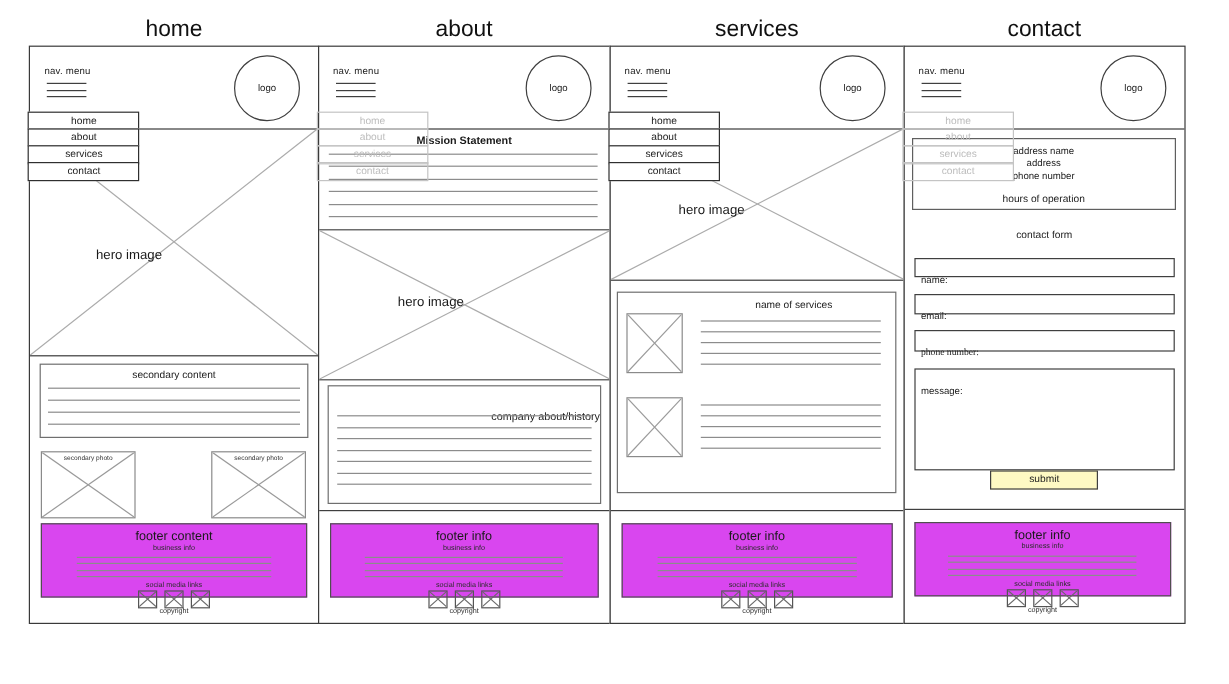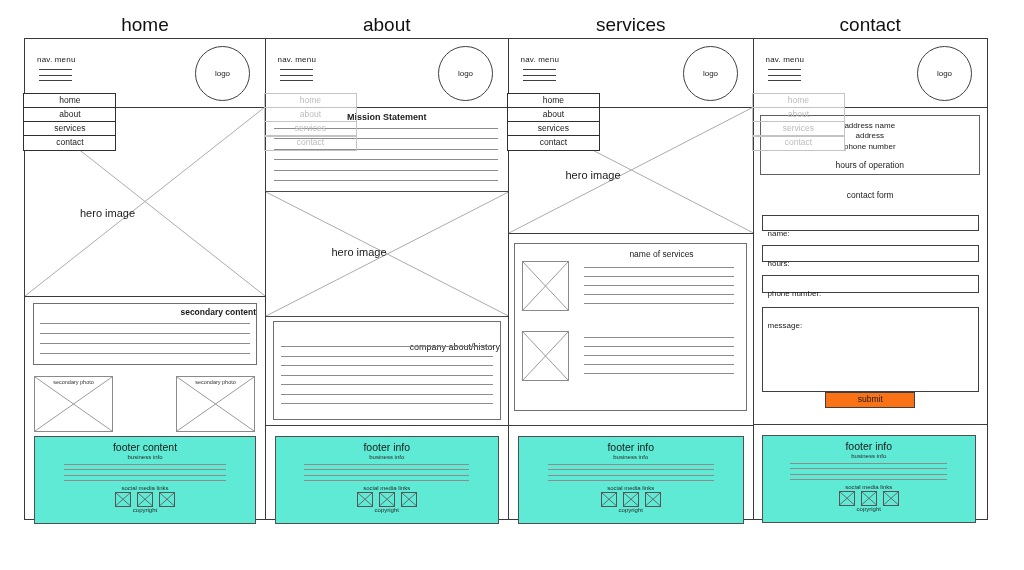--- a/index.html
+++ b/index.html
@@ -36,21 +36,21 @@
   svg.x line{stroke:var(--xg);stroke-width:1;}
   .photo svg.x line,.thumb svg.x line{stroke:#9a9a9a;}
   .xicon svg.x line{stroke:#6a6a6a;}
 
   
   .linegroup{position:absolute;display:flex;flex-direction:column;justify-content:space-between;}
   .ln{height:0;border-top:1px solid var(--ln);}
 
   
   .secbox{position:absolute;left:8px;right:8px;top:264px;height:62px;border:1.1px solid var(--boxbd);}
-  .sec-title{position:absolute;top:3px;width:100%;text-align:right;font-size:8.5px;font-weight:bold;}
+  .sec-title{position:absolute;top:3px;width:100%;text-align:center;font-size:8.5px;}
   .photo{position:absolute;top:337px;width:79px;height:56px;border:1.1px solid #8a8a8a;}
   .photo-label{position:absolute;top:2px;width:100%;text-align:center;font-size:5.5px;color:#333;z-index:2;}
 
   
   .mission-title{position:absolute;top:73px;left:0;right:0;text-align:center;font-size:9px;font-weight:bold;}
   .histbox{position:absolute;left:7px;right:7px;top:282px;height:99px;border:1.1px solid var(--boxbd);}
   .hist-title{position:absolute;top:20px;width:100%;text-align:right;font-size:9px;}
   .prefooter{position:absolute;left:0;right:0;top:386px;border-top:1.4px solid #3f3f3f;}
 
   
@@ -60,24 +60,24 @@
 
   
   .infobox{position:absolute;left:6px;right:7px;top:76px;height:60px;border:1.1px solid #5f5f5f;
     text-align:center;padding-top:5px;}
   .info-line{font-size:8px;line-height:10.3px;}
   .hours{position:absolute;top:44px;width:100%;text-align:center;font-size:8.5px;}
   .form-title{position:absolute;top:151px;left:0;right:0;text-align:center;font-size:8.5px;}
   .field{position:absolute;left:8px;right:8px;border:1.3px solid #3f3f3f;font-size:8px;
     padding:13px 0 0 5px;background:#fff;}
   .submit{position:absolute;top:353px;left:50%;transform:translateX(-50%);width:90px;height:16px;
-    border:1.3px solid #3f3f3f;text-align:center;font-size:8.5px;line-height:13px;background:#f97316;}
-
-  
-  .wfooter{position:absolute;left:9px;right:9px;top:397px;height:88px;border:1.2px solid #4f4f4f;background:#5eead4;}
+    border:1.3px solid #3f3f3f;text-align:center;font-size:8.5px;line-height:13px;background:#fef9c3;}
+
+  
+  .wfooter{position:absolute;left:9px;right:9px;top:397px;height:62px;border:1.2px solid #4f4f4f;background:#d946ef;}
   .f-title{position:absolute;top:4px;width:100%;text-align:center;font-size:10.5px;}
   .f-sub{position:absolute;top:17px;width:100%;text-align:center;font-size:6px;color:#2c2c2c;}
   .f-lines{left:13%;right:13%;top:27px;height:17px;}
   .f-social{position:absolute;top:48px;width:100%;text-align:center;font-size:6px;color:#2c2c2c;}
   .f-icons{position:absolute;top:55px;left:0;right:0;display:flex;justify-content:center;gap:6px;}
   .xicon{position:relative;width:16px;height:14.5px;border:1px solid #555;}
   .f-copy{position:absolute;top:70px;width:100%;text-align:center;font-size:6px;color:#2c2c2c;}
 </style>
 </head>
 <body>
@@ -366,22 +366,22 @@
         <div class="hours">hours of operation</div>
       </div>
       <div class="menu gray">
         <div class="mi">home</div>
         <div class="mi">about</div>
         <div class="mi">services</div>
         <div class="mi">contact</div>
       </div>
       <div class="form-title">contact form</div>
       <div class="field" style="top:176px;height:16px;">name:</div>
-      <div class="field" style="top:206px;height:17px;">hours:</div>
-      <div class="field" style="top:236px;height:18px;">phone number:</div>
+      <div class="field" style="top:206px;height:17px;">email:</div>
+      <div class="field" style="top:236px;height:18px;font-family:Liberation Serif, serif;">phone number:</div>
       <div class="field" style="top:268px;height:85px;">message:</div>
       <div class="submit">submit</div>
       <div class="prefooter" style="top:385px;"></div>
       <div class="wfooter" style="left:8px;right:11px;top:396px;">
         <div class="f-title">footer info</div>
         <div class="f-sub">business info</div>
         <div class="linegroup f-lines">
           <div class="ln"></div>
             <div class="ln"></div>
             <div class="ln"></div>

